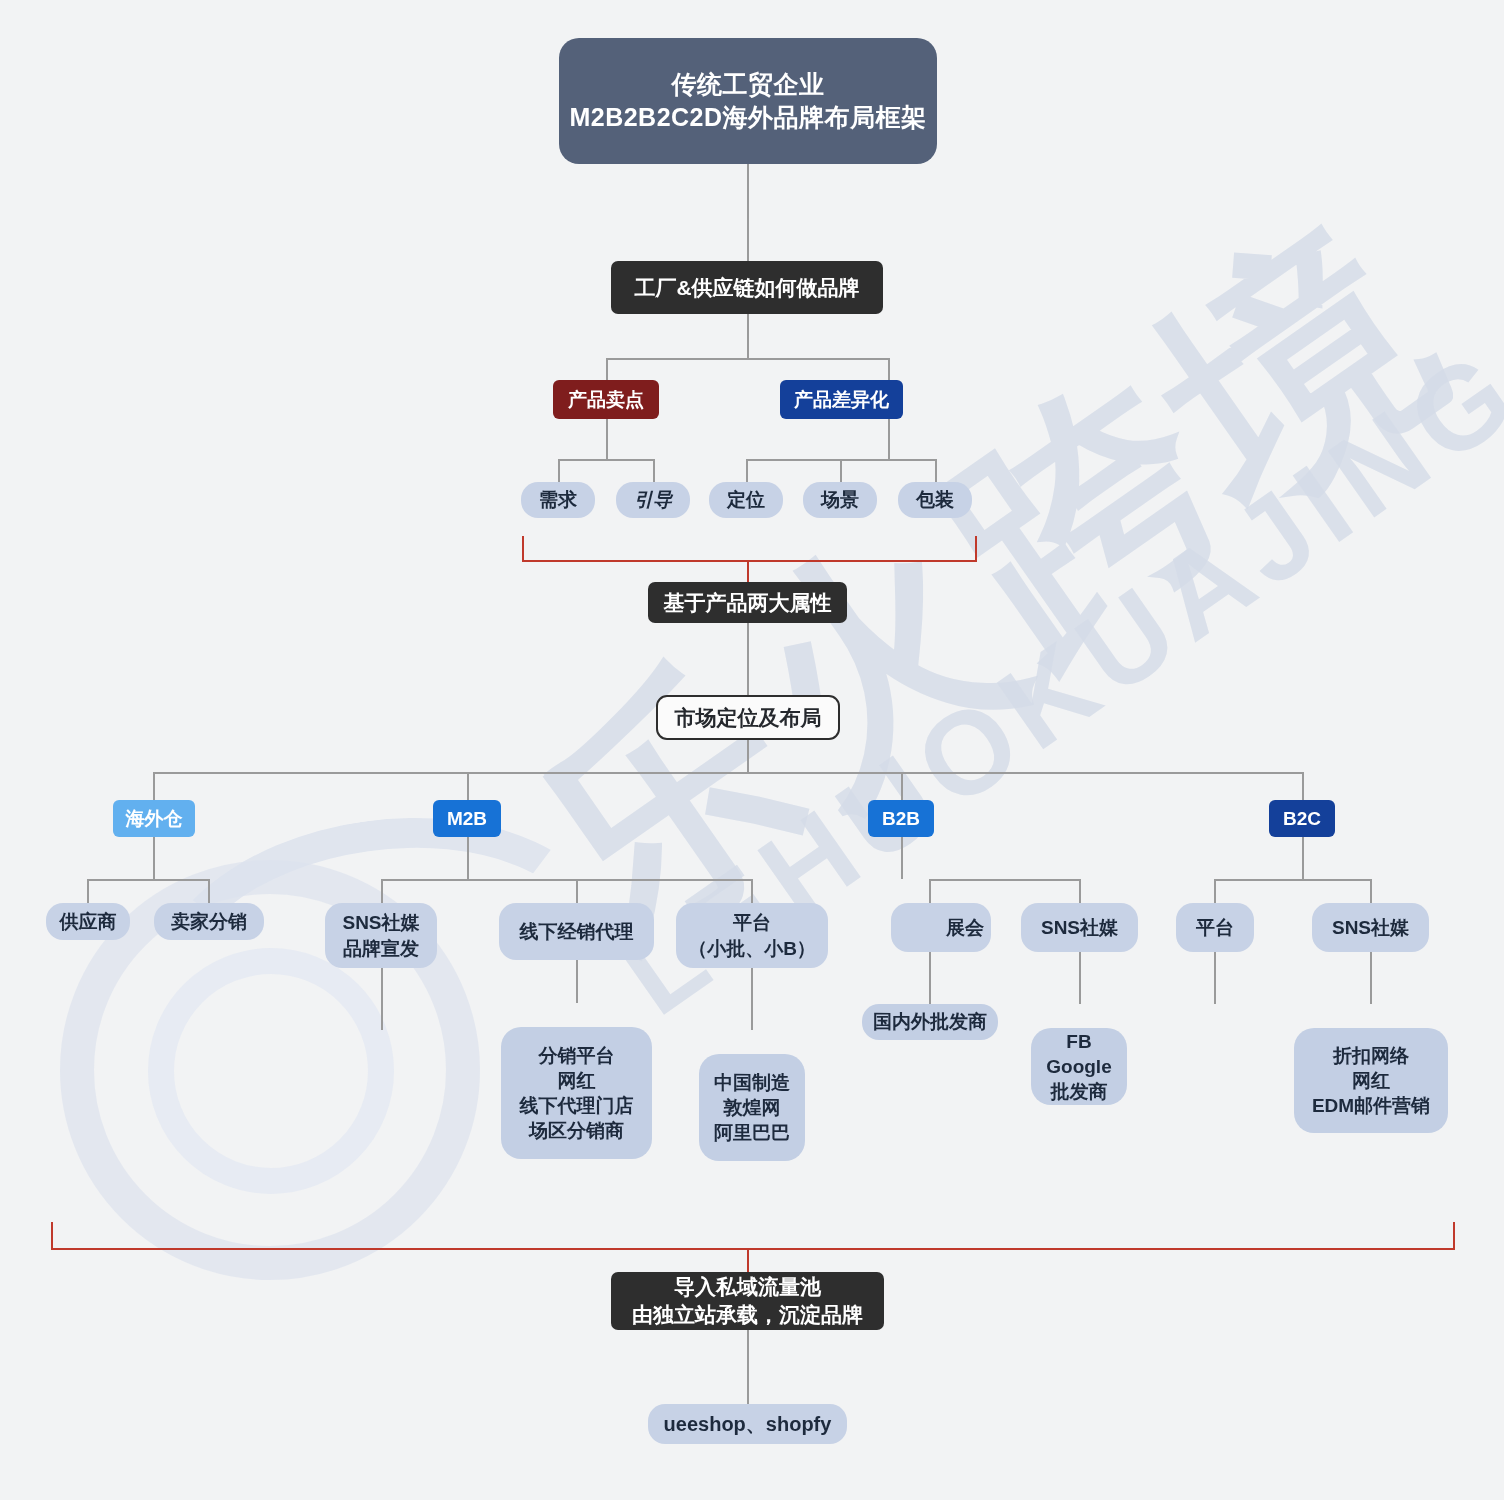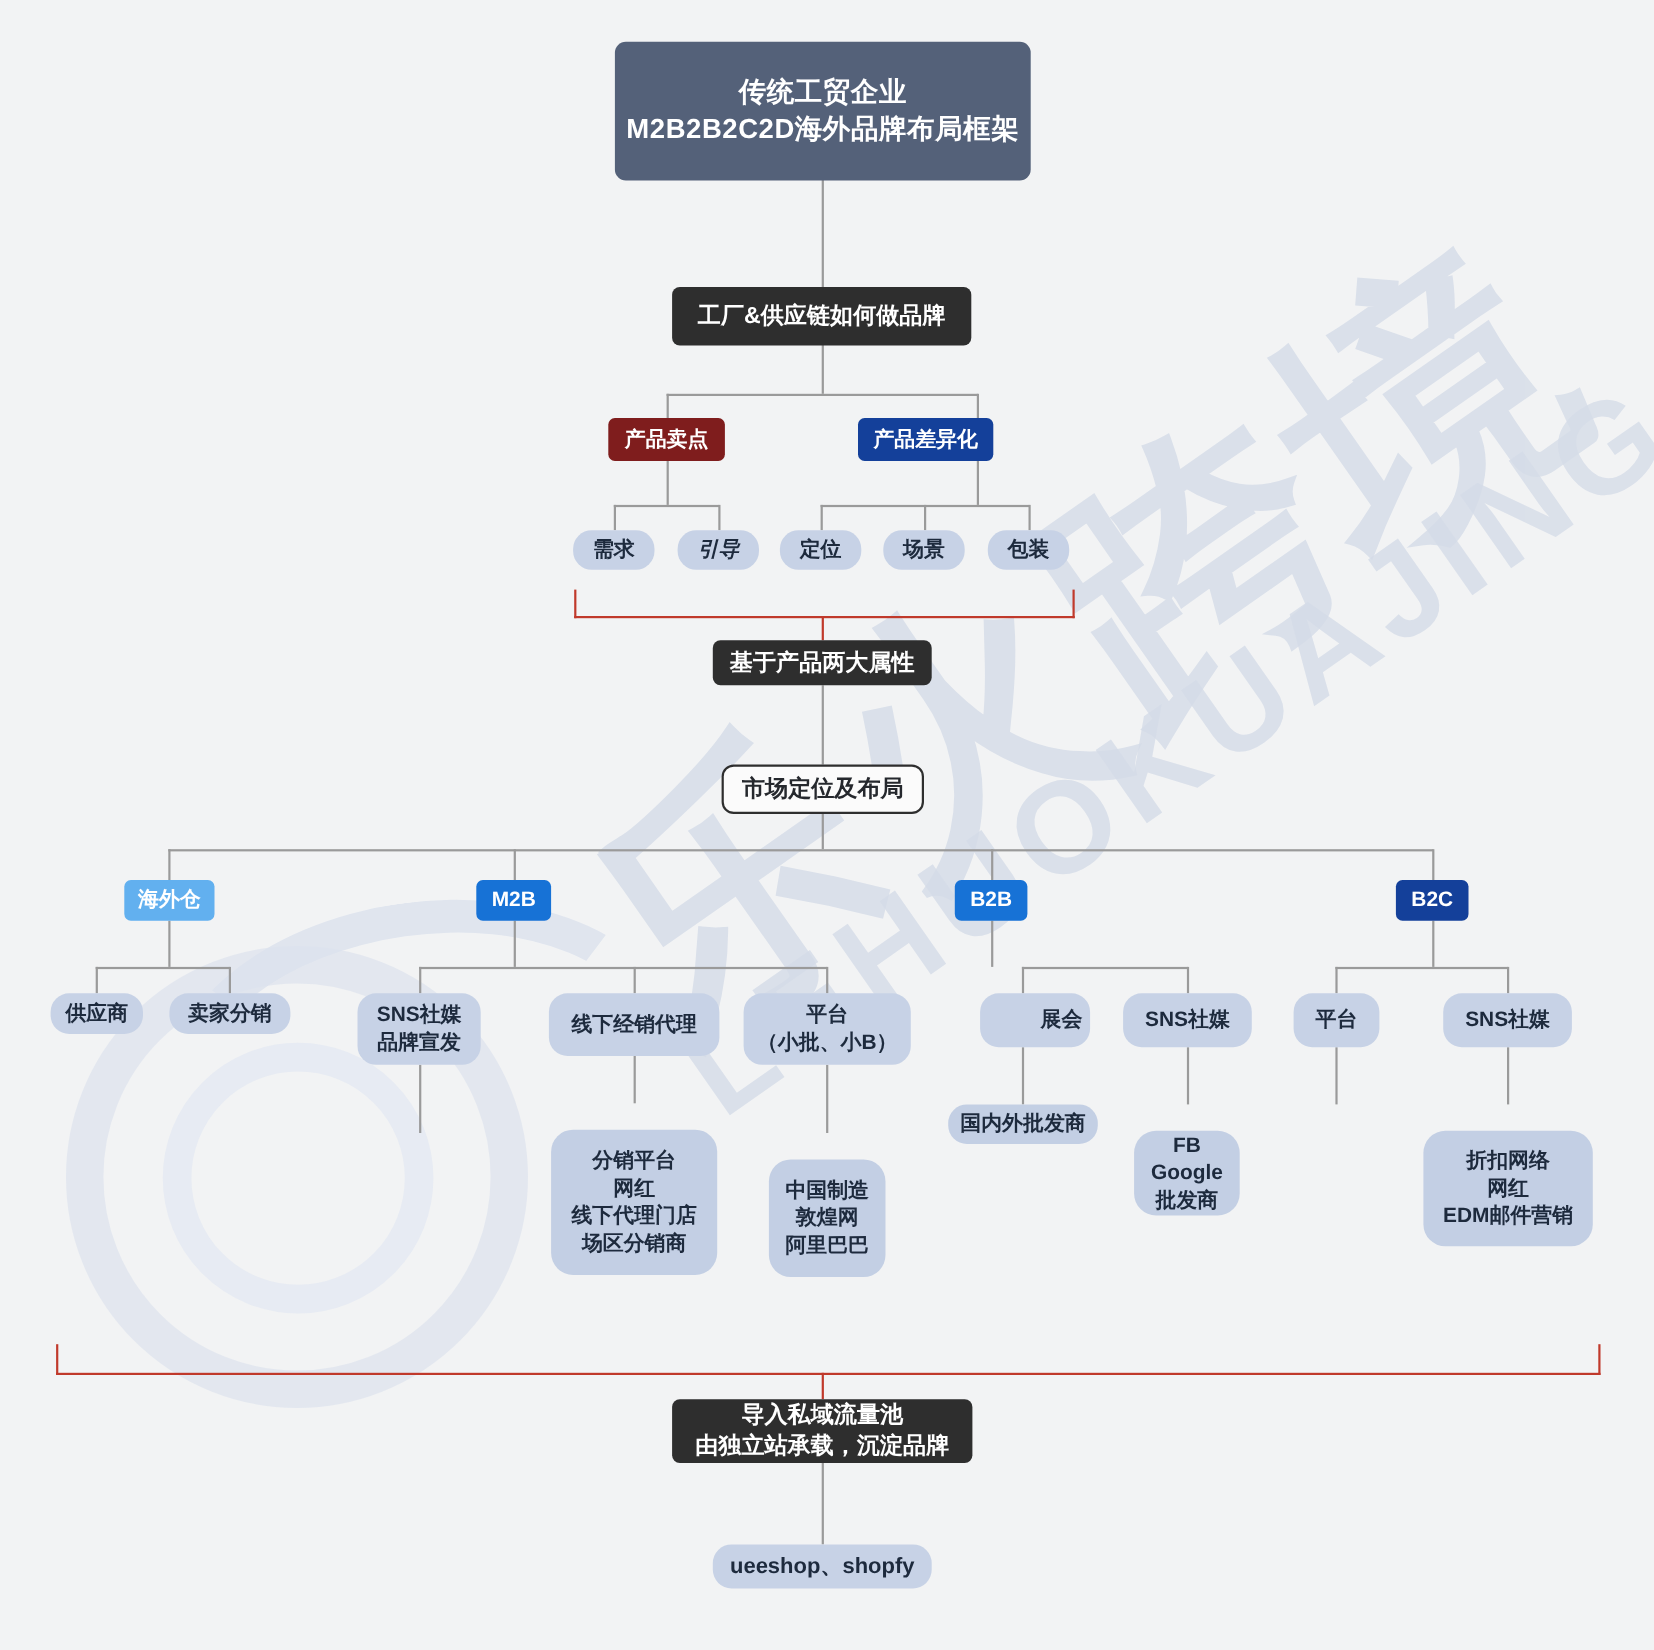--- a/index.html
+++ b/index.html
@@ -85,21 +85,21 @@
     justify-content: center;
     text-align: center;
     font-weight: 700;
     line-height: 1.32;
     white-space: pre-line;
   }
 
   .n-title {
     background: #546179;
     color: #ffffff;
-    border-radius: 10px;
+    border-radius: 20px;
     font-size: 25px;
     letter-spacing: .5px;
   }
   .n-dark {
     background: #2e2e2e;
     color: #ffffff;
     border-radius: 7px;
     font-size: 21px;
     text-align: right;
   }

